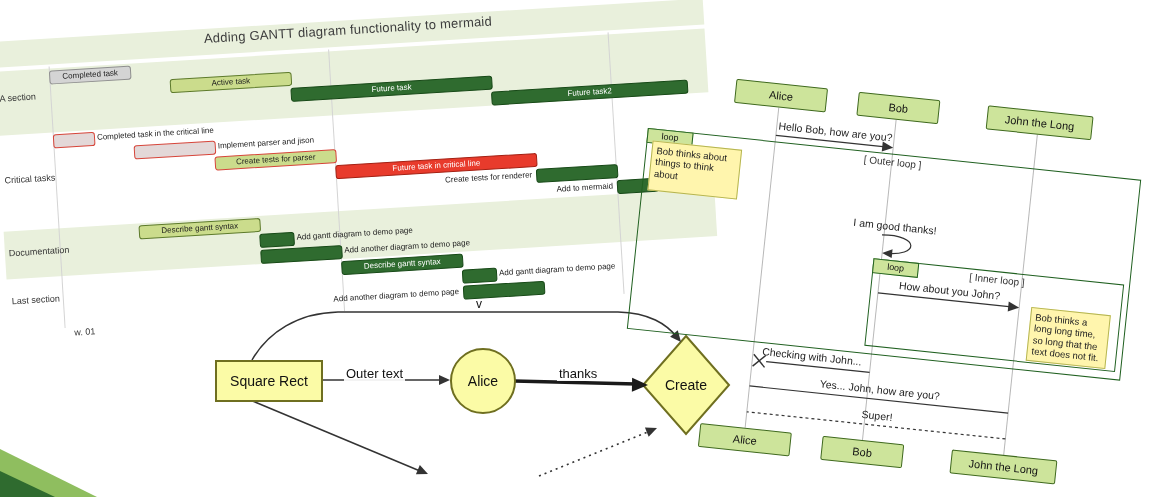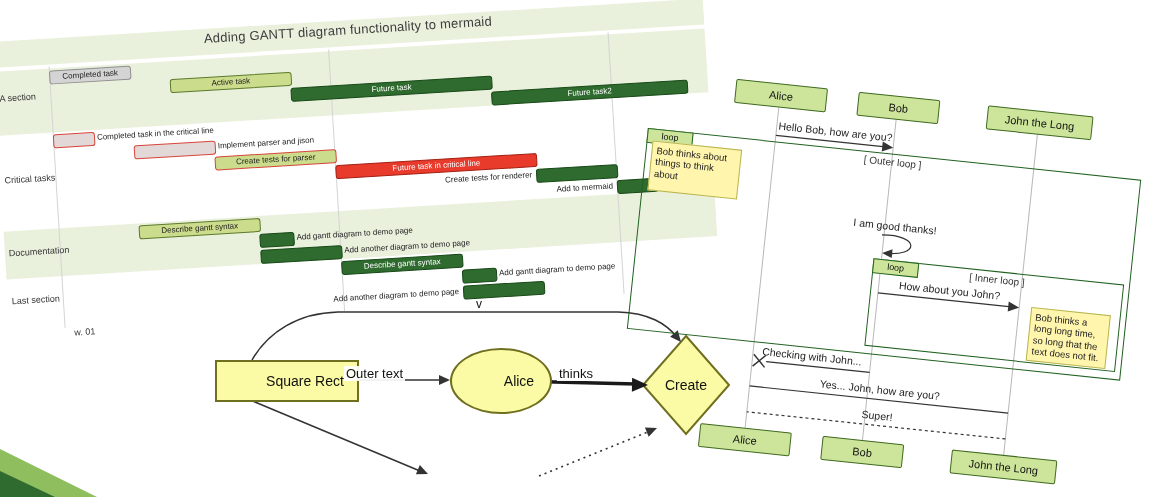--- a/index.html
+++ b/index.html
@@ -22,21 +22,21 @@
   .bar.future{background:#2f6b2f;border-color:#174917;color:#fff;}
   .bar.crit-done{background:#e3d8d8;border-color:#d6453a;color:#222;}
   .bar.crit-active{background:#cbdc8c;border-color:#d6453a;color:#1c1c1c;}
   .bar.crit-future{background:#e83b2c;border-color:#a31f12;color:#fff;}
   .bar-ext{position:absolute;font-size:8px;line-height:14px;color:#222;white-space:nowrap;}
   .bar-ext.l{text-align:right;}
 
   
   #flow-svg{position:absolute;left:0;top:0;z-index:2;}
   .fnode{position:absolute;display:flex;align-items:center;justify-content:center;
-         background:#fbfba6;border:2px solid #6f6f20;font-size:14px;color:#111;z-index:4;padding-left:36px;}
+         background:#fbfba6;border:2px solid #6f6f20;font-size:14px;color:#111;z-index:4;}
   .fnode.circle{border-radius:50%;}
   .fnode.round{border-radius:9px;}
   .flabel{position:absolute;z-index:4;font-size:13px;color:#111;
           background:rgba(255,255,255,.92);padding:0 2px;}
   .flabel.plain{background:transparent;font-size:12px;}
   .rhombus-label{position:absolute;z-index:4;width:90px;left:641px;top:377px;
                  text-align:center;font-size:14px;color:#111;}
 
   
   .seq{position:absolute;left:652px;top:70px;width:510px;height:420px;
@@ -167,16 +167,16 @@
     <div class="actor" style="left:85px;top:346px;width:90px">Alice</div>
     <div class="actor" style="left:208px;top:346px;width:80px">Bob</div>
     <div class="actor" style="left:338px;top:346px;width:104px">John the Long</div>
   </div>
 
   <div class="fnode" style="left:215px;top:360px;width:104px;height:38px">Square Rect</div>
   <div class="fnode circle" style="left:450px;top:348px;width:62px;height:62px">Alice</div>
   <div class="rhombus-label">Create</div>
 
   <div class="flabel" style="left:344px;top:366px">Outer text</div>
-  <div class="flabel" style="left:557px;top:366px">thinks</div>
+  <div class="flabel" style="left:557px;top:366px">thanks</div>
   <div class="flabel plain" style="left:474px;top:297px">v</div>
 
 </div>
 
 </body></html>

